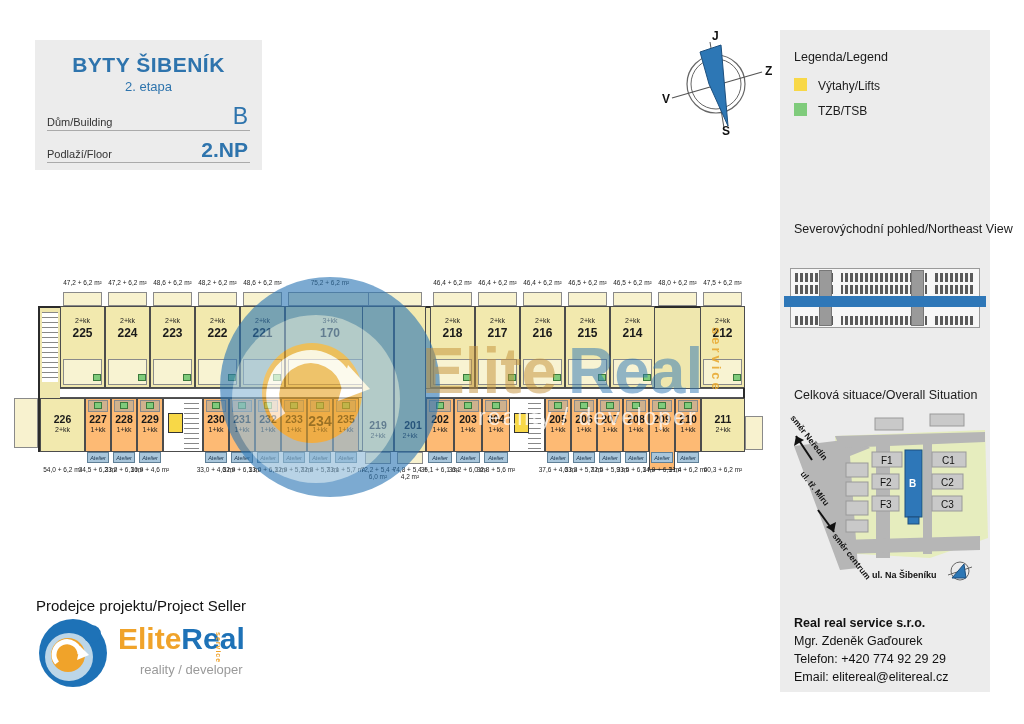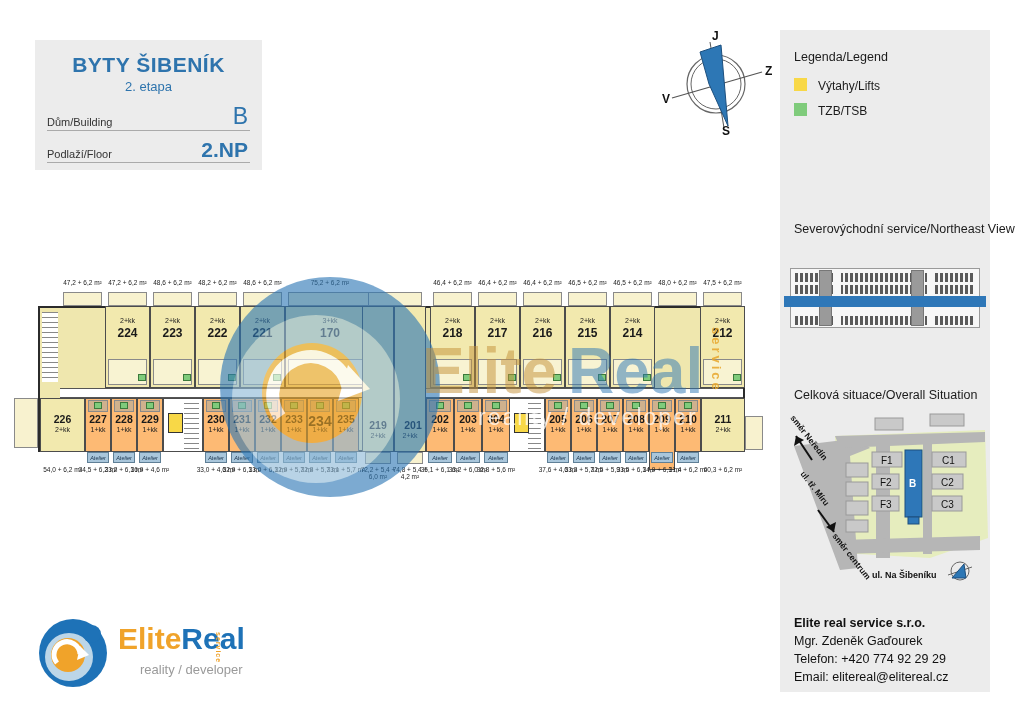--- a/index.html
+++ b/index.html
@@ -95,21 +95,21 @@
     <div class="panel-title" style="top:20px;">Legenda/Legend</div>
     <div class="legend-item" style="top:48px;">
       <span class="sw" style="background: rgb(248, 216, 71);"></span>
       <span class="lt">Výtahy/Lifts</span>
     </div>
     <div class="legend-item" style="top:73px;">
       <span class="sw" style="background: rgb(127, 203, 123);"></span>
       <span class="lt">TZB/TSB</span>
     </div>
 
-    <div class="panel-title" style="top:192px;white-space:nowrap;">Severovýchodní service/Northeast View</div>
+    <div class="panel-title" style="top:192px;white-space:nowrap;">Severovýchodní pohled/Northeast View</div>
     <div id="elev">
       <div class="elev-body">
         <div class="win-row" style="top:4px;"></div>
         <div class="win-row" style="top:16px;"></div>
         <div class="win-row" style="top:47px;"></div>
         <div class="win-gap" style="left:42px;"></div>
         <div class="win-gap" style="left:136px;"></div>
         <div class="tower" style="left:28px;"></div>
         <div class="tower" style="left:120px;"></div>
       </div>
@@ -153,34 +153,40 @@
       <polygon points="54,124 56,114 46,119 " fill="#111"></polygon>
       <text transform="translate(52,128) rotate(52)" font-size="8.5" font-weight="bold" fill="#111">směr centrum</text>
       <text x="92" y="170" font-size="9" font-weight="bold" fill="#111">ul. Na Šibeníku</text>
       <g>
         <circle cx="180" cy="163" r="9" fill="none" stroke="#666" stroke-width="1"></circle>
         <line x1="168" y1="167" x2="192" y2="159" stroke="#666" stroke-width="1"></line>
         <polygon points="172,170 184,156 186,170" fill="#2d77b5" stroke="#1c4f7e"></polygon>
       </g>
     </svg>
 
-    <div class="contact-line" style="top:586px;font-weight:bold;">Elite real service s.r.o.</div>
+    <div class="contact-line" style="top:586px;font-weight:bold;">Real real service s.r.o.</div>
     <div class="contact-line" style="top:604px;">Mgr. Zdeněk Gaďourek</div>
     <div class="contact-line" style="top:622px;">Telefon: +420 774 92 29 29</div>
     <div class="contact-line" style="top:640px;">Email: elitereal@elitereal.cz</div>
   </div>
 
   <div class="abs" id="plan">
     <div id="slab"></div>
     <div class="corridor" style="left:60px;width:302px;"></div>
     <div class="corridor" style="left:426px;width:317px;"></div>
     <div class="stairs" style="left:42px;top:312px;width:16px;height:70px;"></div>
 
   <div class="area-lbl" style="left: 57px; top: 279px; width: 51px;">47,2 + 6,2 m²</div>
       <div class="balcony" style="left: 63px; top: 292px; width: 39px; height: 14px;"></div>
+      <div class="unit yellow" style="left: 60px; top: 306px; width: 45px; height: 82px;">
+        <div class="u-type" style="top: 10px;">2+kk</div>
+        <div class="u-num" style="top: 19px; font-size: 12px;">225</div>
+        <div class="bathzone" style="bottom: 2px; height: 26px;"></div>
+        <div class="tzb" style="right: 3px; bottom: 6px;"></div>
+      </div>
       <div class="area-lbl" style="left: 102px; top: 279px; width: 51px;">47,2 + 6,2 m²</div>
       <div class="balcony" style="left: 108px; top: 292px; width: 39px; height: 14px;"></div>
       <div class="unit yellow" style="left: 105px; top: 306px; width: 45px; height: 82px;">
         <div class="u-type" style="top: 10px;">2+kk</div>
         <div class="u-num" style="top: 19px; font-size: 12px;">224</div>
         <div class="bathzone" style="bottom: 2px; height: 26px;"></div>
         <div class="tzb" style="right: 3px; bottom: 6px;"></div>
       </div>
       <div class="area-lbl" style="left: 147px; top: 279px; width: 51px;">48,6 + 6,2 m²</div>
       <div class="balcony" style="left: 153px; top: 292px; width: 39px; height: 14px;"></div>
@@ -452,20 +458,21 @@
         <path d="M 80 152 A 38 38 0 1 1 148 122" fill="none" stroke="#ffffff" stroke-width="13"></path>
         <polygon points="148,100 170,124 138,136" fill="#ffffff"></polygon>
       </g>
       <text x="222" y="128" font-size="64" font-weight="bold" opacity="0.5" fill="#c49038">Elite</text>
       <text x="368" y="128" font-size="64" font-weight="bold" opacity="0.5" fill="#2d77b5">Real</text>
       <text x="278" y="160" font-size="23px" letter-spacing="2" opacity="0.75" fill="#ffffff">reality / developer</text>
       <text transform="translate(512,62) rotate(90)" font-size="13" font-weight="bold" letter-spacing="3" opacity="0.85" fill="#e8a62b">service</text>
     </svg>
   </div>
 
+  <div class="abs" id="seller-heading">Prodejce projektu/Project Seller</div>
   <div class="abs" style="left:36px;top:616px;width:74px;height:74px;">
     <svg width="74" height="74" viewBox="0 0 74 74">
       <circle cx="37" cy="37" r="34" fill="#1e72b7"></circle>
       <circle cx="33" cy="41" r="24" fill="#bcd6e8"></circle>
       <circle cx="32" cy="39" r="17" fill="#f0a32a"></circle>
       <path d="M 21 47 A 13 13 0 1 1 44 38" fill="none" stroke="#ffffff" stroke-width="5"></path>
       <polygon points="44,30 53,39 41,44" fill="#ffffff"></polygon>
       <circle cx="56" cy="18" r="9" fill="#1e72b7"></circle>
     </svg>
   </div>

